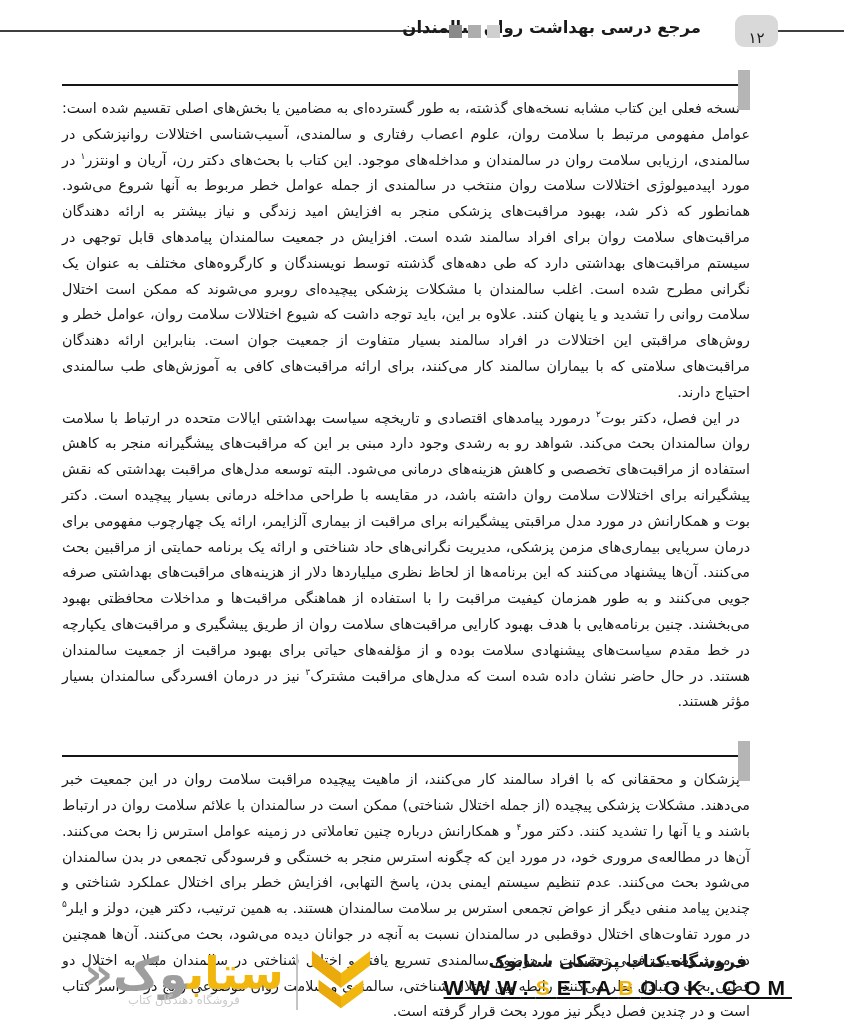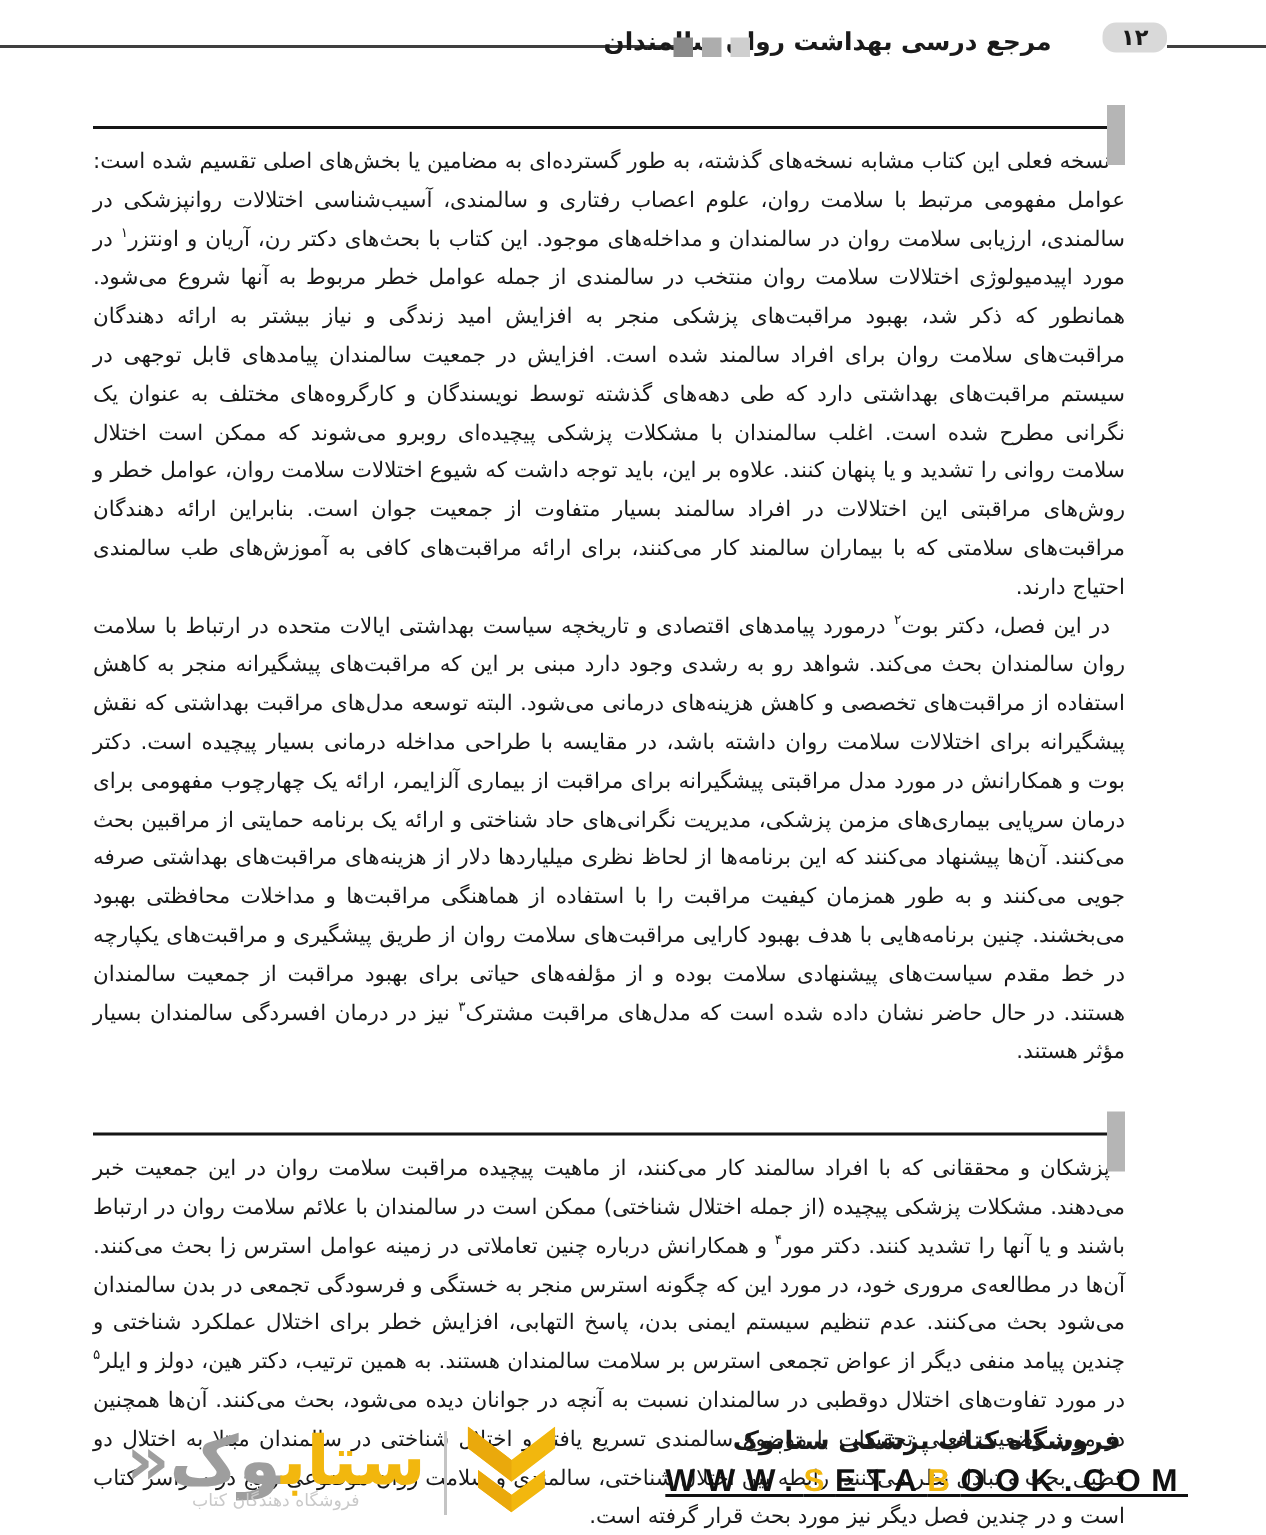--- a/index.html
+++ b/index.html
@@ -4,24 +4,24 @@
 <style>
   html,body { margin:0; padding:0; }
   body { font-family:"DejaVu Sans", sans-serif; color:var(--text,#1a1a1a); }
   .page { position:relative; width:844px; height:1023px; background:#ffffff; overflow:hidden; }
 
   
   .header { position:relative; height:62px; }
   .hline { position:absolute; top:30px; height:2px; background:var(--rule-dark,#3f3f3f); }
   .hline.left  { left:0; width:456px; }
   .hline.right { right:0; width:66px; }
-  .page-box { position:absolute; top:15px; right:66px; width:43px; height:20px;
+  .page-box { position:absolute; top:15px; right:66px; width:43px; height:32px;
               background:var(--pagebox-bg,#d9d9d9); border-radius:9px;
-              display:flex; align-items:center; justify-content:center;
-              font-weight:bold; font-size:15px; }
+              display:flex; align-items:flex-end; justify-content:center;
+              font-weight:normal; font-size:15px; }
   .book-title { position:absolute; top:18px; right:143px; font-weight:bold;
                 font-size:16.5px; direction:rtl; white-space:nowrap; }
   .squares { position:absolute; top:25px; right:344px; display:flex; gap:6px; }
   .squares span { width:13px; height:13px; display:block; }
   .sq-dark  { background:var(--square-dark,#8a8a8a); }
   .sq-mid   { background:var(--square-mid,#adadad); }
   .sq-light { background:var(--square-light,#cfcfcf); }
 
   
   .content { padding:0 94px 0 62px; direction:rtl; }

